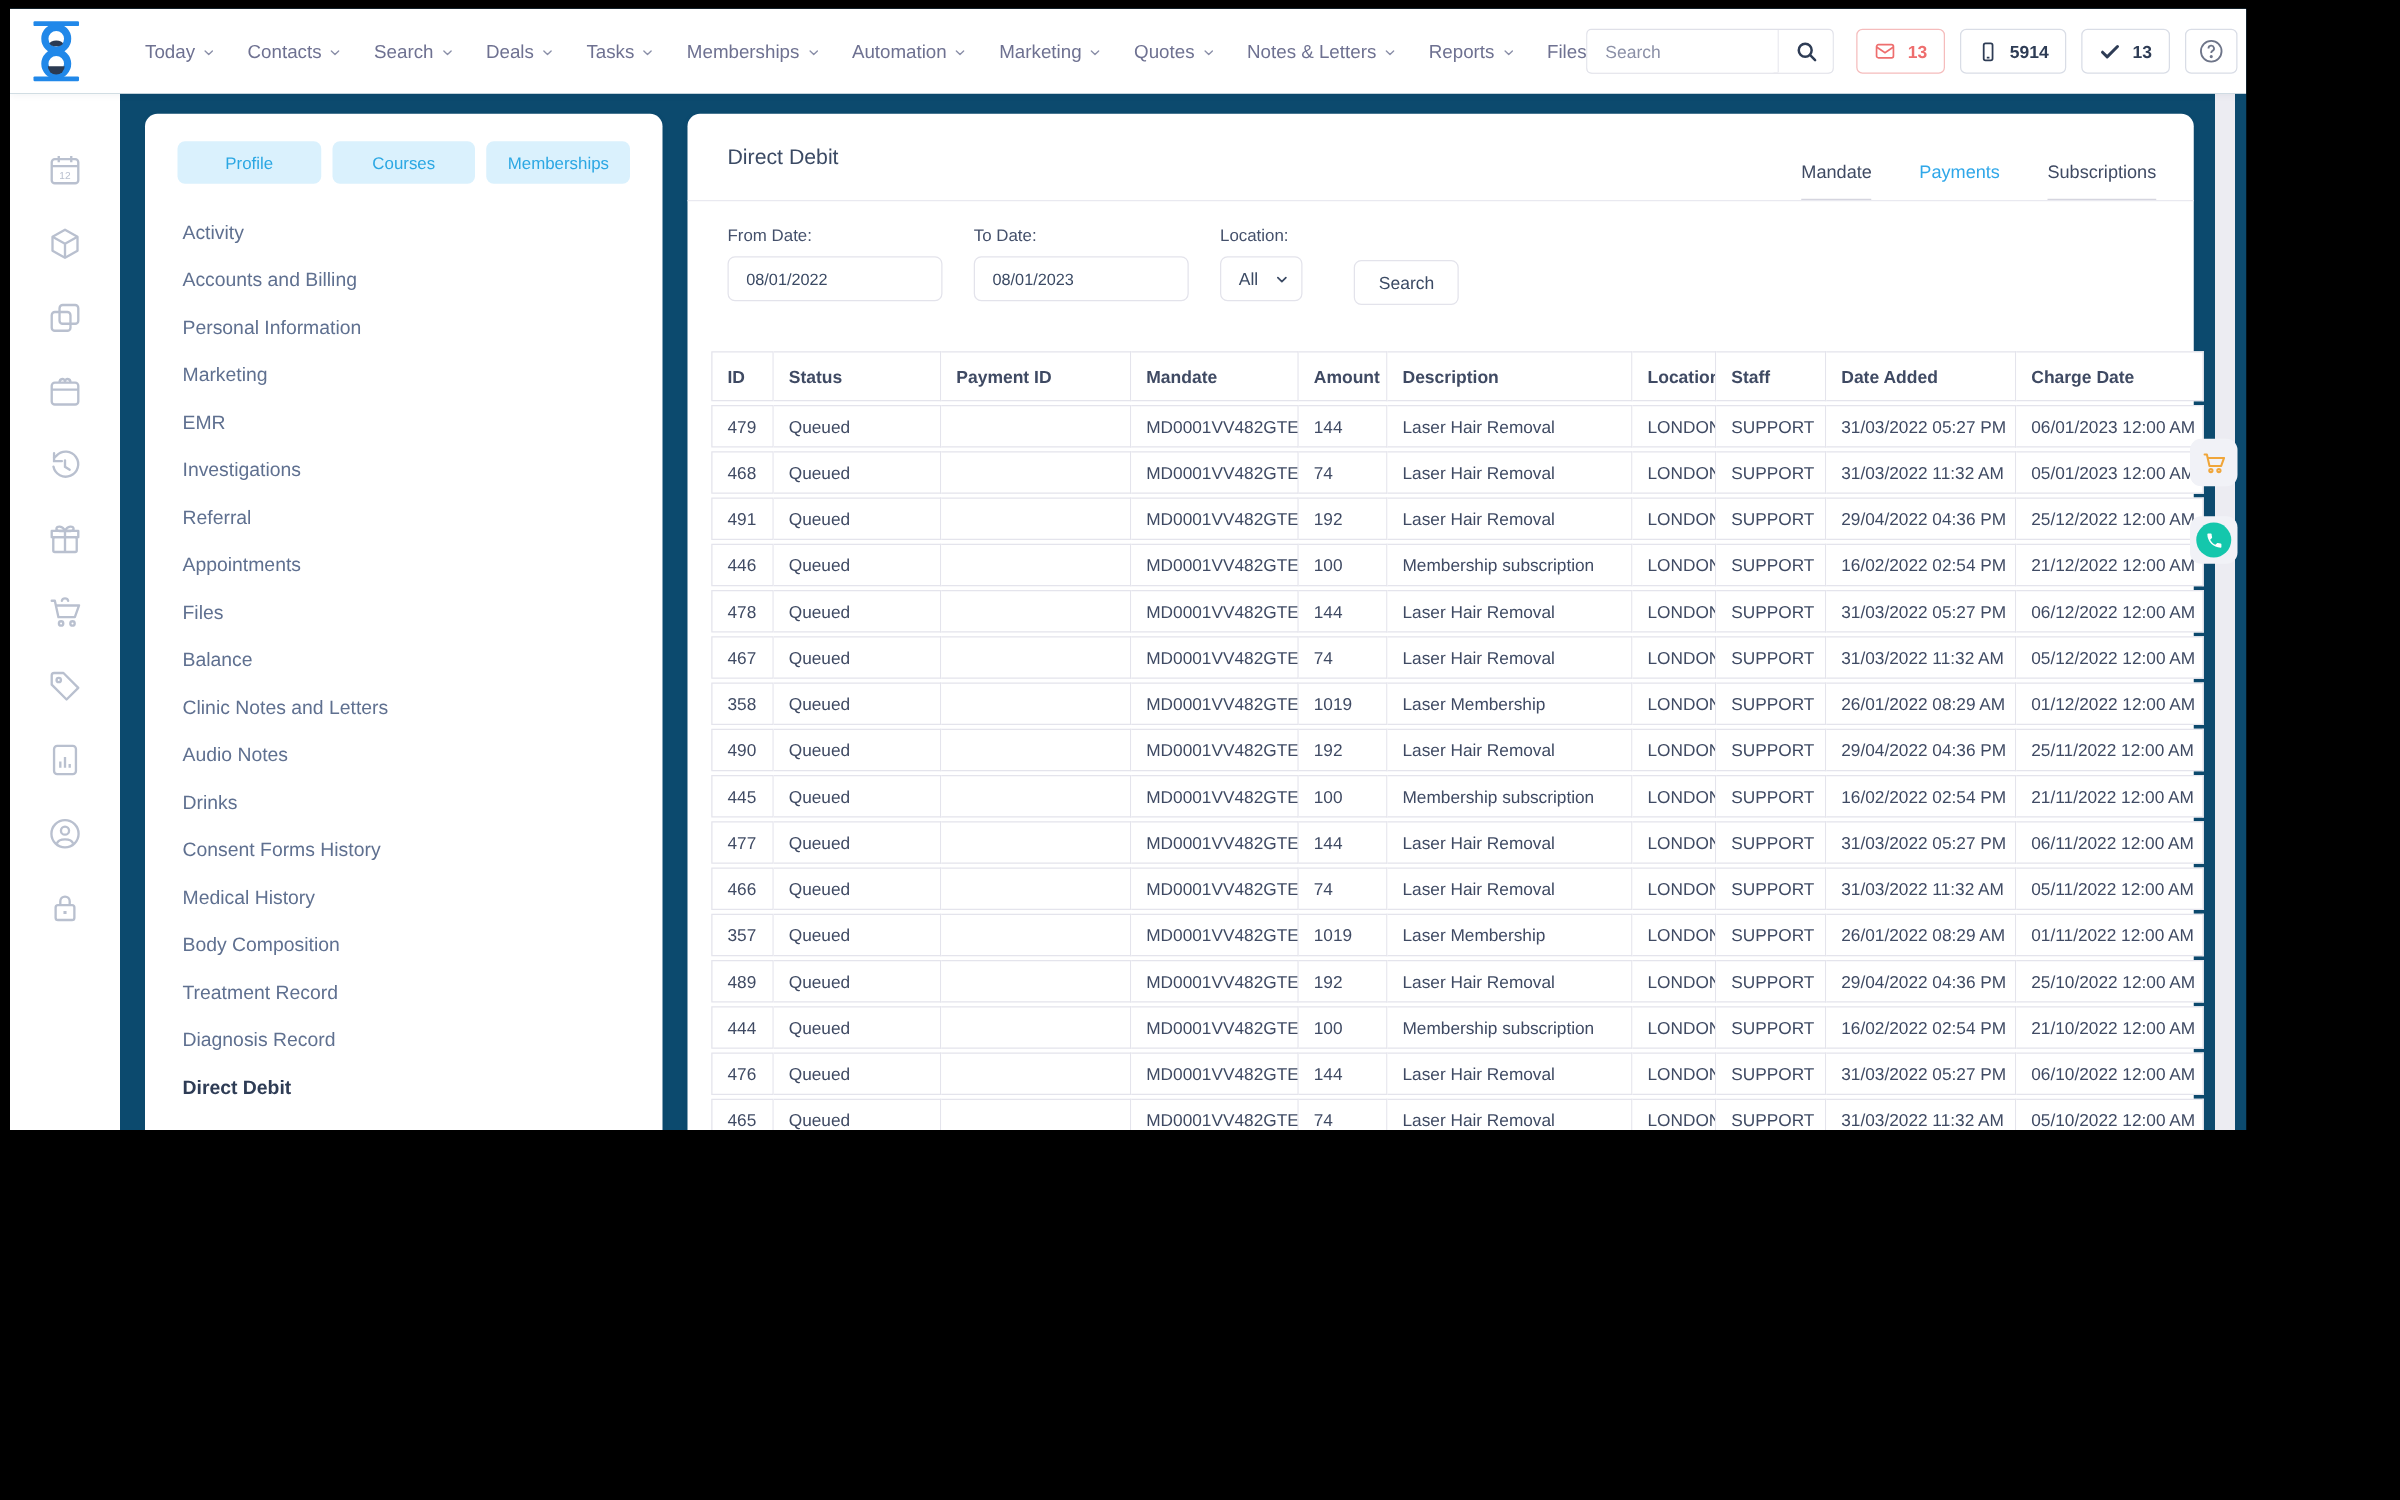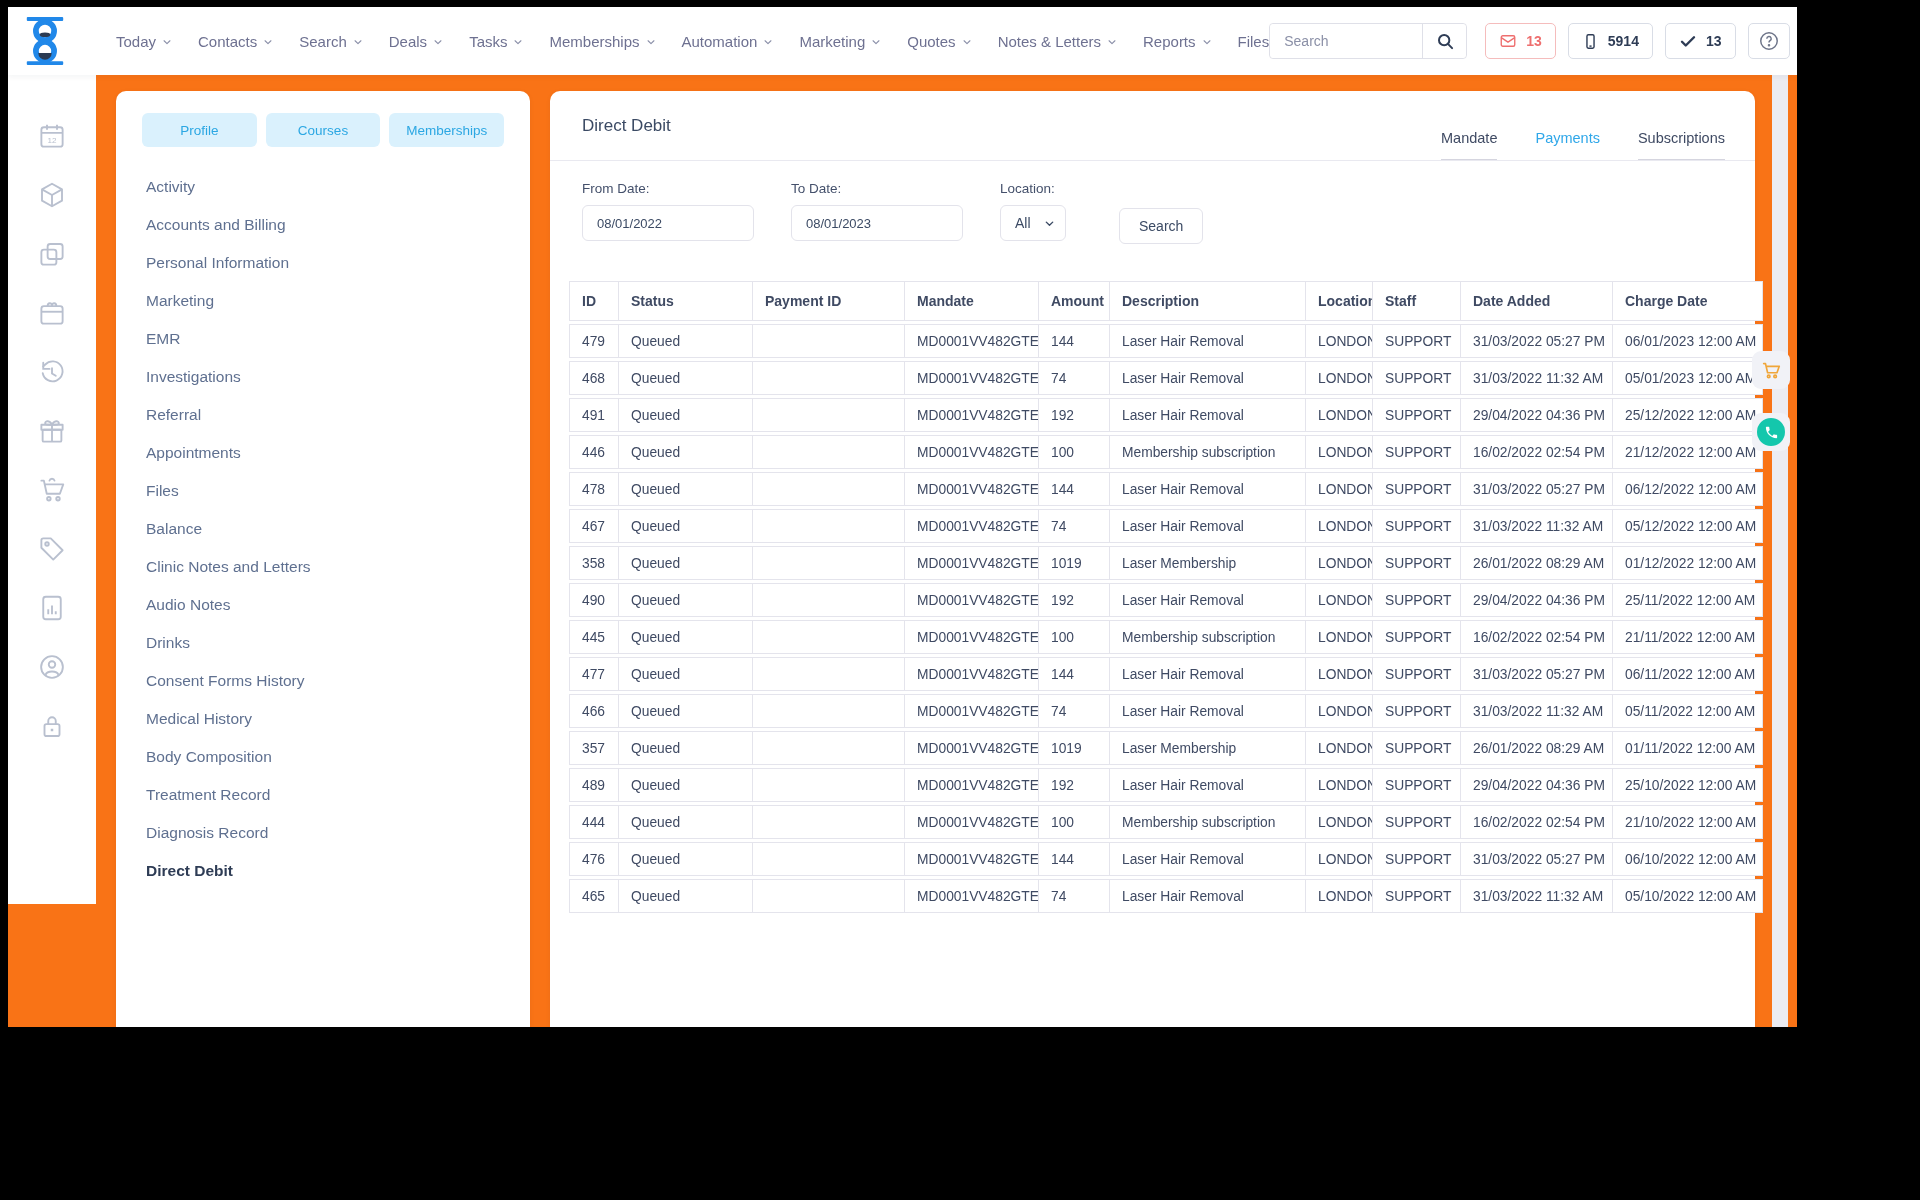--- a/index.html
+++ b/index.html
@@ -1,18 +1,18 @@
 <!DOCTYPE html>
 <html><head>
 <meta charset="utf-8">
 <style>
   html,body{margin:0;padding:0;background:#000;width:1920px;height:1200px;overflow:hidden;
     font-family:"Liberation Sans","DejaVu Sans",sans-serif;-webkit-font-smoothing:antialiased;}
   *{box-sizing:border-box;}
-  .app{position:absolute;left:8px;top:7px;width:1789px;height:1020px;background:#f97316;overflow:hidden;}
+  .app{position:absolute;left:8px;top:7px;width:1789px;height:897px;background:#0c4a6e;overflow:hidden;}
 
   
   .topbar{position:relative;height:68px;background:#fff;display:flex;align-items:center;
     padding:0 18px 0 14px;box-shadow:0 2px 6px rgba(20,30,60,.05);z-index:5;}
   .logo{width:50px;height:54px;display:flex;align-items:center;justify-content:center;margin-right:48px;}
   .nav{display:flex;align-items:center;gap:26px;}
   .nav-item{display:flex;align-items:center;gap:6px;font-size:15px;color:#6e7191;cursor:pointer;white-space:nowrap;}
   .nav-item svg{margin-top:2px;}
   .top-right{margin-left:auto;display:flex;align-items:center;gap:12px;}
   .searchbox{display:flex;align-items:stretch;border:1px solid #dfe0e8;border-radius:4px;height:36px;background:#fff;margin-right:6px;}
@@ -40,21 +40,21 @@
   .menu-item.active{color:#2e3c55;font-weight:700;}
 
   .main-card{left:454px;width:1205px;padding:0;}
   .card-head{height:70px;display:flex;justify-content:space-between;align-items:center;padding:0 30px 0 32px;border-bottom:1px solid #e9e9f0;}
   .page-title{font-size:17px;color:#3b4a64;font-weight:500;}
   .mtabs{display:flex;gap:38px;align-self:flex-end;}
   .mtab{font-size:14.5px;color:#3f4a63;padding-bottom:13px;cursor:pointer;}
   .mtab.inactive{border-bottom:1px solid #d5d5df;}
   .mtab.active{color:#2fa7e9;}
 
-  .filters{display:flex;gap:37px;padding:20px 32px 0 32px;height:117px;align-items:flex-start;}
+  .filters{display:flex;gap:25px;padding:20px 32px 0 32px;height:117px;align-items:flex-start;}
   .fgroup{display:flex;flex-direction:column;}
   .flabel{font-size:13.5px;color:#44506b;margin-bottom:9px;}
   .finput{height:36px;border:1px solid #e3e3eb;border-radius:6px;padding:0 14px;font-size:13px;color:#3b4a64;width:172px;background:#fff;font-family:inherit;outline:none;}
   .fselect{height:36px;border:1px solid #e3e3eb;border-radius:6px;padding:0 10px 0 14px;font-size:14px;color:#3b4a64;width:66px;background:#fff;
     display:flex;align-items:center;justify-content:space-between;gap:6px;cursor:pointer;}
   .search-button{height:36px;margin-top:27px;padding:0 19px;border:1px solid #e3e3eb;border-radius:6px;background:#fff;
     font-size:14px;color:#3b4a64;cursor:pointer;margin-left:16px;font-family:inherit;}
 
   .table-wrap{padding:0 19px;}
   table.grid{width:100%;border-collapse:separate;border-spacing:0 3px;table-layout:fixed;}

